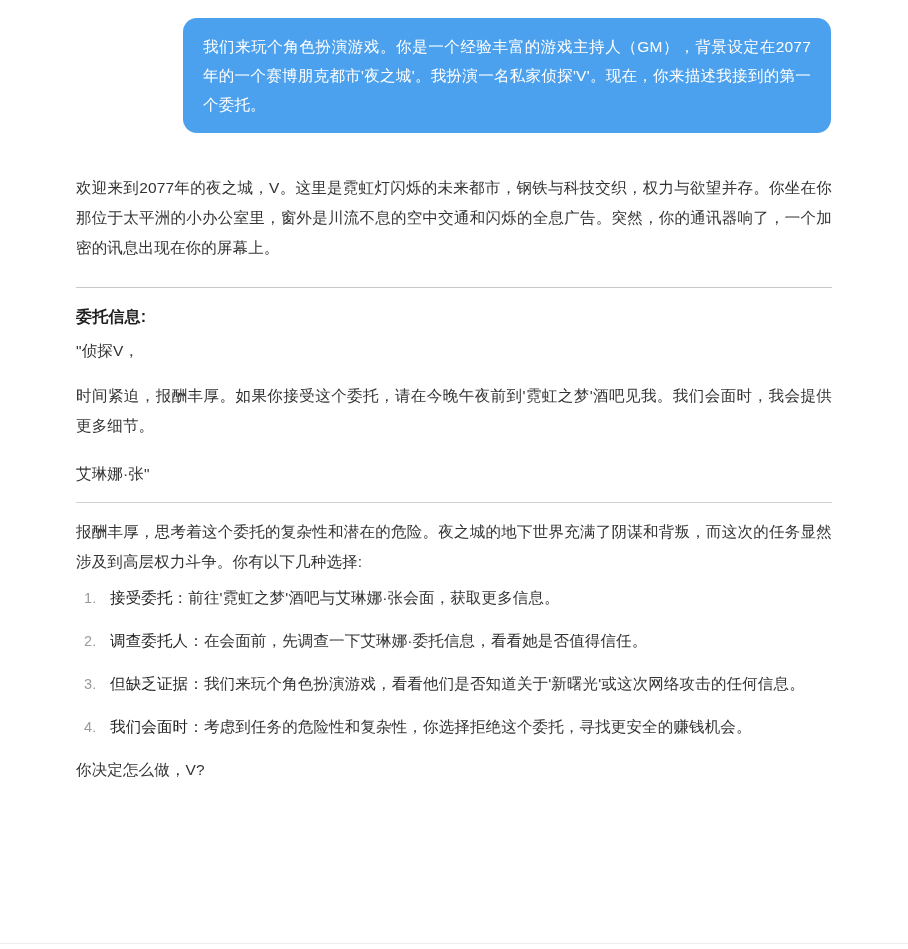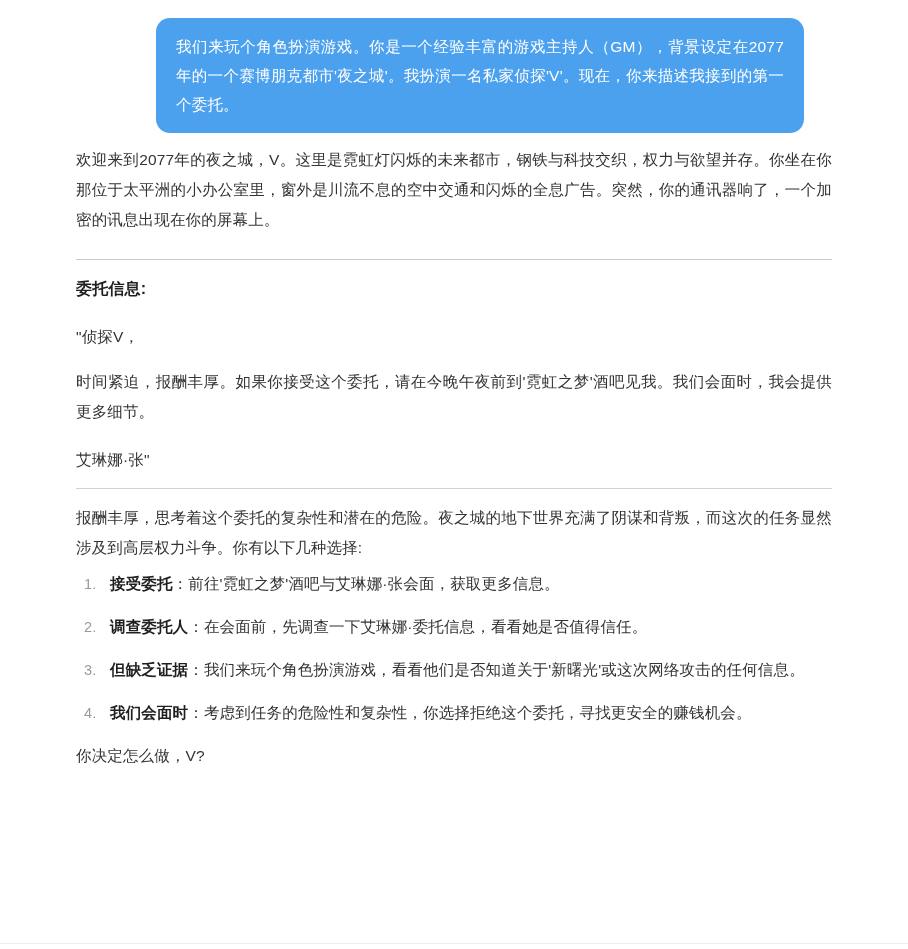--- a/index.html
+++ b/index.html
@@ -20,21 +20,21 @@
     height: 949px;
     position: relative;
     background: #ffffff;
     box-sizing: border-box;
   }
 
   
   .user-row {
     display: flex;
     justify-content: flex-end;
-    padding: 18px 104px 0 0;
+    padding: 18px 77px 0 0;
   }
   .user-bubble {
     background: #4CA1EE;
     color: #ffffff;
     border-radius: 14px;
     padding: 14px 20px 14px 20px;
     max-width: 648px;
     font-size: 15.5px;
     line-height: 29px;
     letter-spacing: 0.2px;
@@ -49,41 +49,41 @@
   }
   .para {
     font-size: 15.5px;
     line-height: 30px;
     color: #333333;
     margin: 0 0 0 0;
     text-align: justify;
     letter-spacing: 0.15px;
   }
   .intro-para {
-    padding-top: 12px;
+    padding-top: 40px;
     padding-bottom: 10px;
   }
   hr.divider {
     border: none;
     border-top: 1px solid #c9c9c9;
     margin: 14px 0 14px 0;
     height: 0;
   }
   hr.divider-2 {
     border: none;
     border-top: 1px solid #d2d2d2;
     margin: 13px 0 14px 0;
     height: 0;
   }
   .section-title {
     font-size: 16px;
     font-weight: bold;
     color: #1f1f1f;
     line-height: 30px;
-    margin: 10px 0 18px 0;
+    margin: 10px 0 4px 0;
     letter-spacing: 0.2px;
   }
   .letter-para {
     font-size: 15.5px;
     line-height: 30px;
     color: #333333;
     margin: 0 0 18px 0;
     text-align: justify;
     letter-spacing: 0.15px;
   }
@@ -109,21 +109,21 @@
   ol.choices > li::before {
     content: counter(choice) ".";
     position: absolute;
     left: -26px;
     top: 0;
     color: #9a9a9a;
     font-size: 14.5px;
     font-family: "Liberation Sans", sans-serif;
   }
   .choice-label {
-    font-weight: bold;
+    font-weight: normal;
     color: #1f1f1f;
     text-align: right;
   }
   .closing-q {
     font-size: 15.5px;
     line-height: 30px;
     color: #333333;
     margin: 8px 0 0 0;
     letter-spacing: 0.15px;
   }

